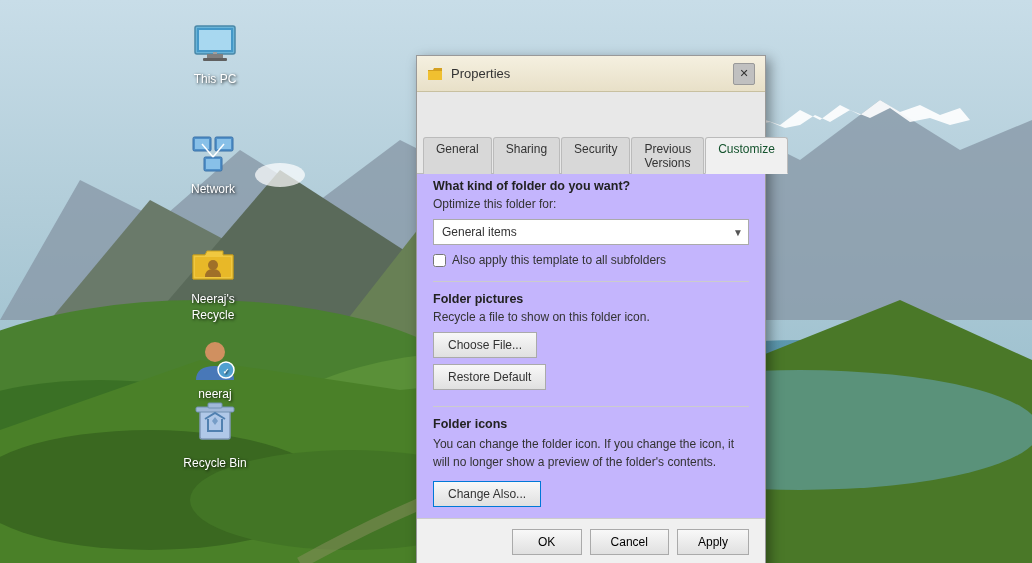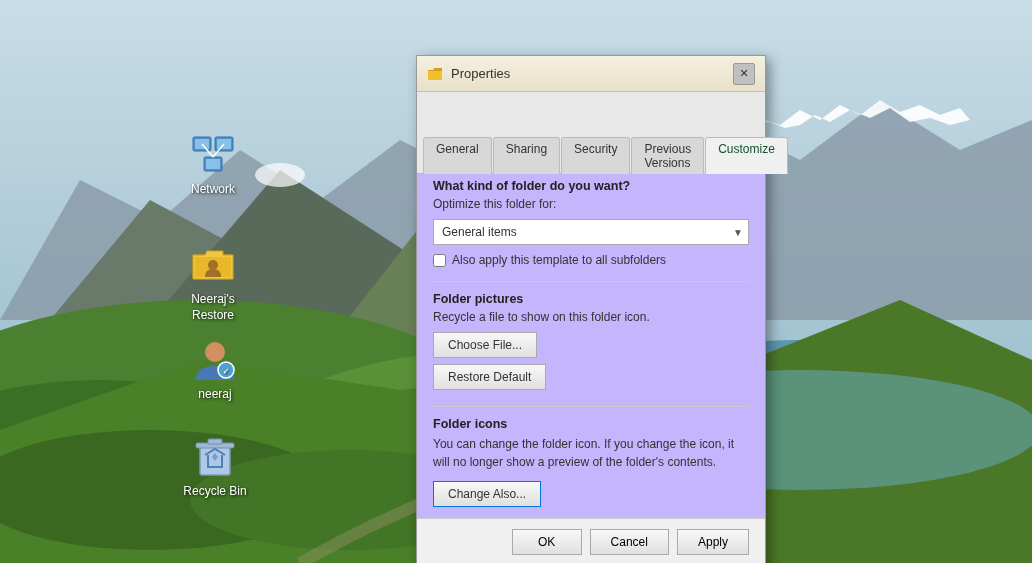--- a/index.html
+++ b/index.html
@@ -315,20 +315,33 @@
     <polygon points="700,380 900,300 1032,360 1032,563 700,563" fill="#4a7828"></polygon>
 
     <ellipse cx="800" cy="430" rx="240" ry="60" fill="#6aaccc" opacity="0.5"></ellipse>
 
     <ellipse cx="480" cy="155" rx="30" ry="15" fill="white" opacity="0.8"></ellipse>
     <ellipse cx="280" cy="175" rx="25" ry="12" fill="white" opacity="0.7"></ellipse>
 
     <path d="M 300,563 Q 450,480 580,450 Q 650,435 700,420" stroke="#8a9060" stroke-width="12" fill="none" opacity="0.5"></path>
   </svg>
 
+  <div class="desktop-icon" style="top:20px; left:175px;">
+    <div class="icon-img">
+      <svg width="48" height="40" viewBox="0 0 48 40">
+        <rect x="4" y="2" width="40" height="28" rx="2" fill="#6ab4d8" stroke="#4a88a8" stroke-width="1.5"></rect>
+        <rect x="6" y="4" width="36" height="24" fill="#4498c8"></rect>
+        <rect x="8" y="6" width="32" height="20" fill="#a8d8f0"></rect>
+        <rect x="16" y="30" width="16" height="4" fill="#808080"></rect>
+        <rect x="12" y="34" width="24" height="3" rx="1" fill="#606060"></rect>
+        <rect x="22" y="28" width="4" height="2" fill="#a0a0a0"></rect>
+      </svg>
+    </div>
+    <span class="icon-label">This PC</span>
+  </div>
 
   <div class="desktop-icon" style="top:130px; left:173px;">
     <div class="icon-img">
       <svg width="48" height="42" viewBox="0 0 48 42">
         <rect x="4" y="4" width="18" height="14" rx="1.5" fill="#5090c8" stroke="#3870a8" stroke-width="1"></rect>
         <rect x="6" y="6" width="14" height="10" fill="#88c0e8"></rect>
         <rect x="26" y="4" width="18" height="14" rx="1.5" fill="#5090c8" stroke="#3870a8" stroke-width="1"></rect>
         <rect x="28" y="6" width="14" height="10" fill="#88c0e8"></rect>
         <rect x="15" y="24" width="18" height="14" rx="1.5" fill="#5090c8" stroke="#3870a8" stroke-width="1"></rect>
         <rect x="17" y="26" width="14" height="10" fill="#88c0e8"></rect>
@@ -346,37 +359,37 @@
       <svg width="44" height="38" viewBox="0 0 44 38">
         <path d="M2,10 L2,34 L42,34 L42,10 Z" fill="#d4a830" stroke="#b8900a" stroke-width="1"></path>
         <path d="M2,10 L14,10 L16,6 L32,6 L32,10 L42,10 L42,34 L2,34 Z" fill="#f0c840" stroke="#c8a020" stroke-width="1"></path>
         <rect x="4" y="12" width="36" height="20" fill="#e8b828" rx="1"></rect>
 
         <ellipse cx="22" cy="20" rx="5" ry="5" fill="#a07028"></ellipse>
         <path d="M14,32 Q14,24 22,24 Q30,24 30,32" fill="#a07028"></path>
       </svg>
     </div>
     <span class="icon-label" style="white-space:pre-line;">Neeraj's
-Restore</span>
+Recycle</span>
   </div>
 
   <div class="desktop-icon" style="top:335px; left:175px;">
     <div class="icon-img">
       <svg width="46" height="46" viewBox="0 0 46 46">
         <circle cx="23" cy="16" r="10" fill="#d09060"></circle>
         <path d="M4,44 Q4,30 23,30 Q42,30 42,44" fill="#4878b8"></path>
 
         <circle cx="34" cy="34" r="8" fill="#50a0d0" stroke="white" stroke-width="1.5"></circle>
         <text x="34" y="38" text-anchor="middle" fill="white" font-size="8" font-weight="bold">✓</text>
       </svg>
     </div>
     <span class="icon-label">neeraj</span>
   </div>
 
-  <div class="desktop-icon" style="top:432px; left:175px;">
+  <div class="desktop-icon" style="top:396px; left:175px;gap:8px;">
     <div class="icon-img">
       <svg width="46" height="46" viewBox="0 0 46 46">
         <rect x="8" y="14" width="30" height="28" rx="2" fill="#b0c8e8" stroke="#8098b8" stroke-width="1.5"></rect>
         <rect x="4" y="10" width="38" height="5" rx="1.5" fill="#a0b8d8" stroke="#7090b0" stroke-width="1"></rect>
         <rect x="16" y="6" width="14" height="5" rx="1" fill="#a0b8d8" stroke="#7090b0" stroke-width="1"></rect>
 
         <path d="M16,22 L16,34 L30,34 L30,22" stroke="#5080b0" stroke-width="2" fill="none"></path>
         <path d="M13,22 L23,16 L33,22" stroke="#5080b0" stroke-width="2" fill="none"></path>
 
         <path d="M23,20 L20,24 L23,28 L26,24 Z" fill="#5080b0" opacity="0.6"></path>

